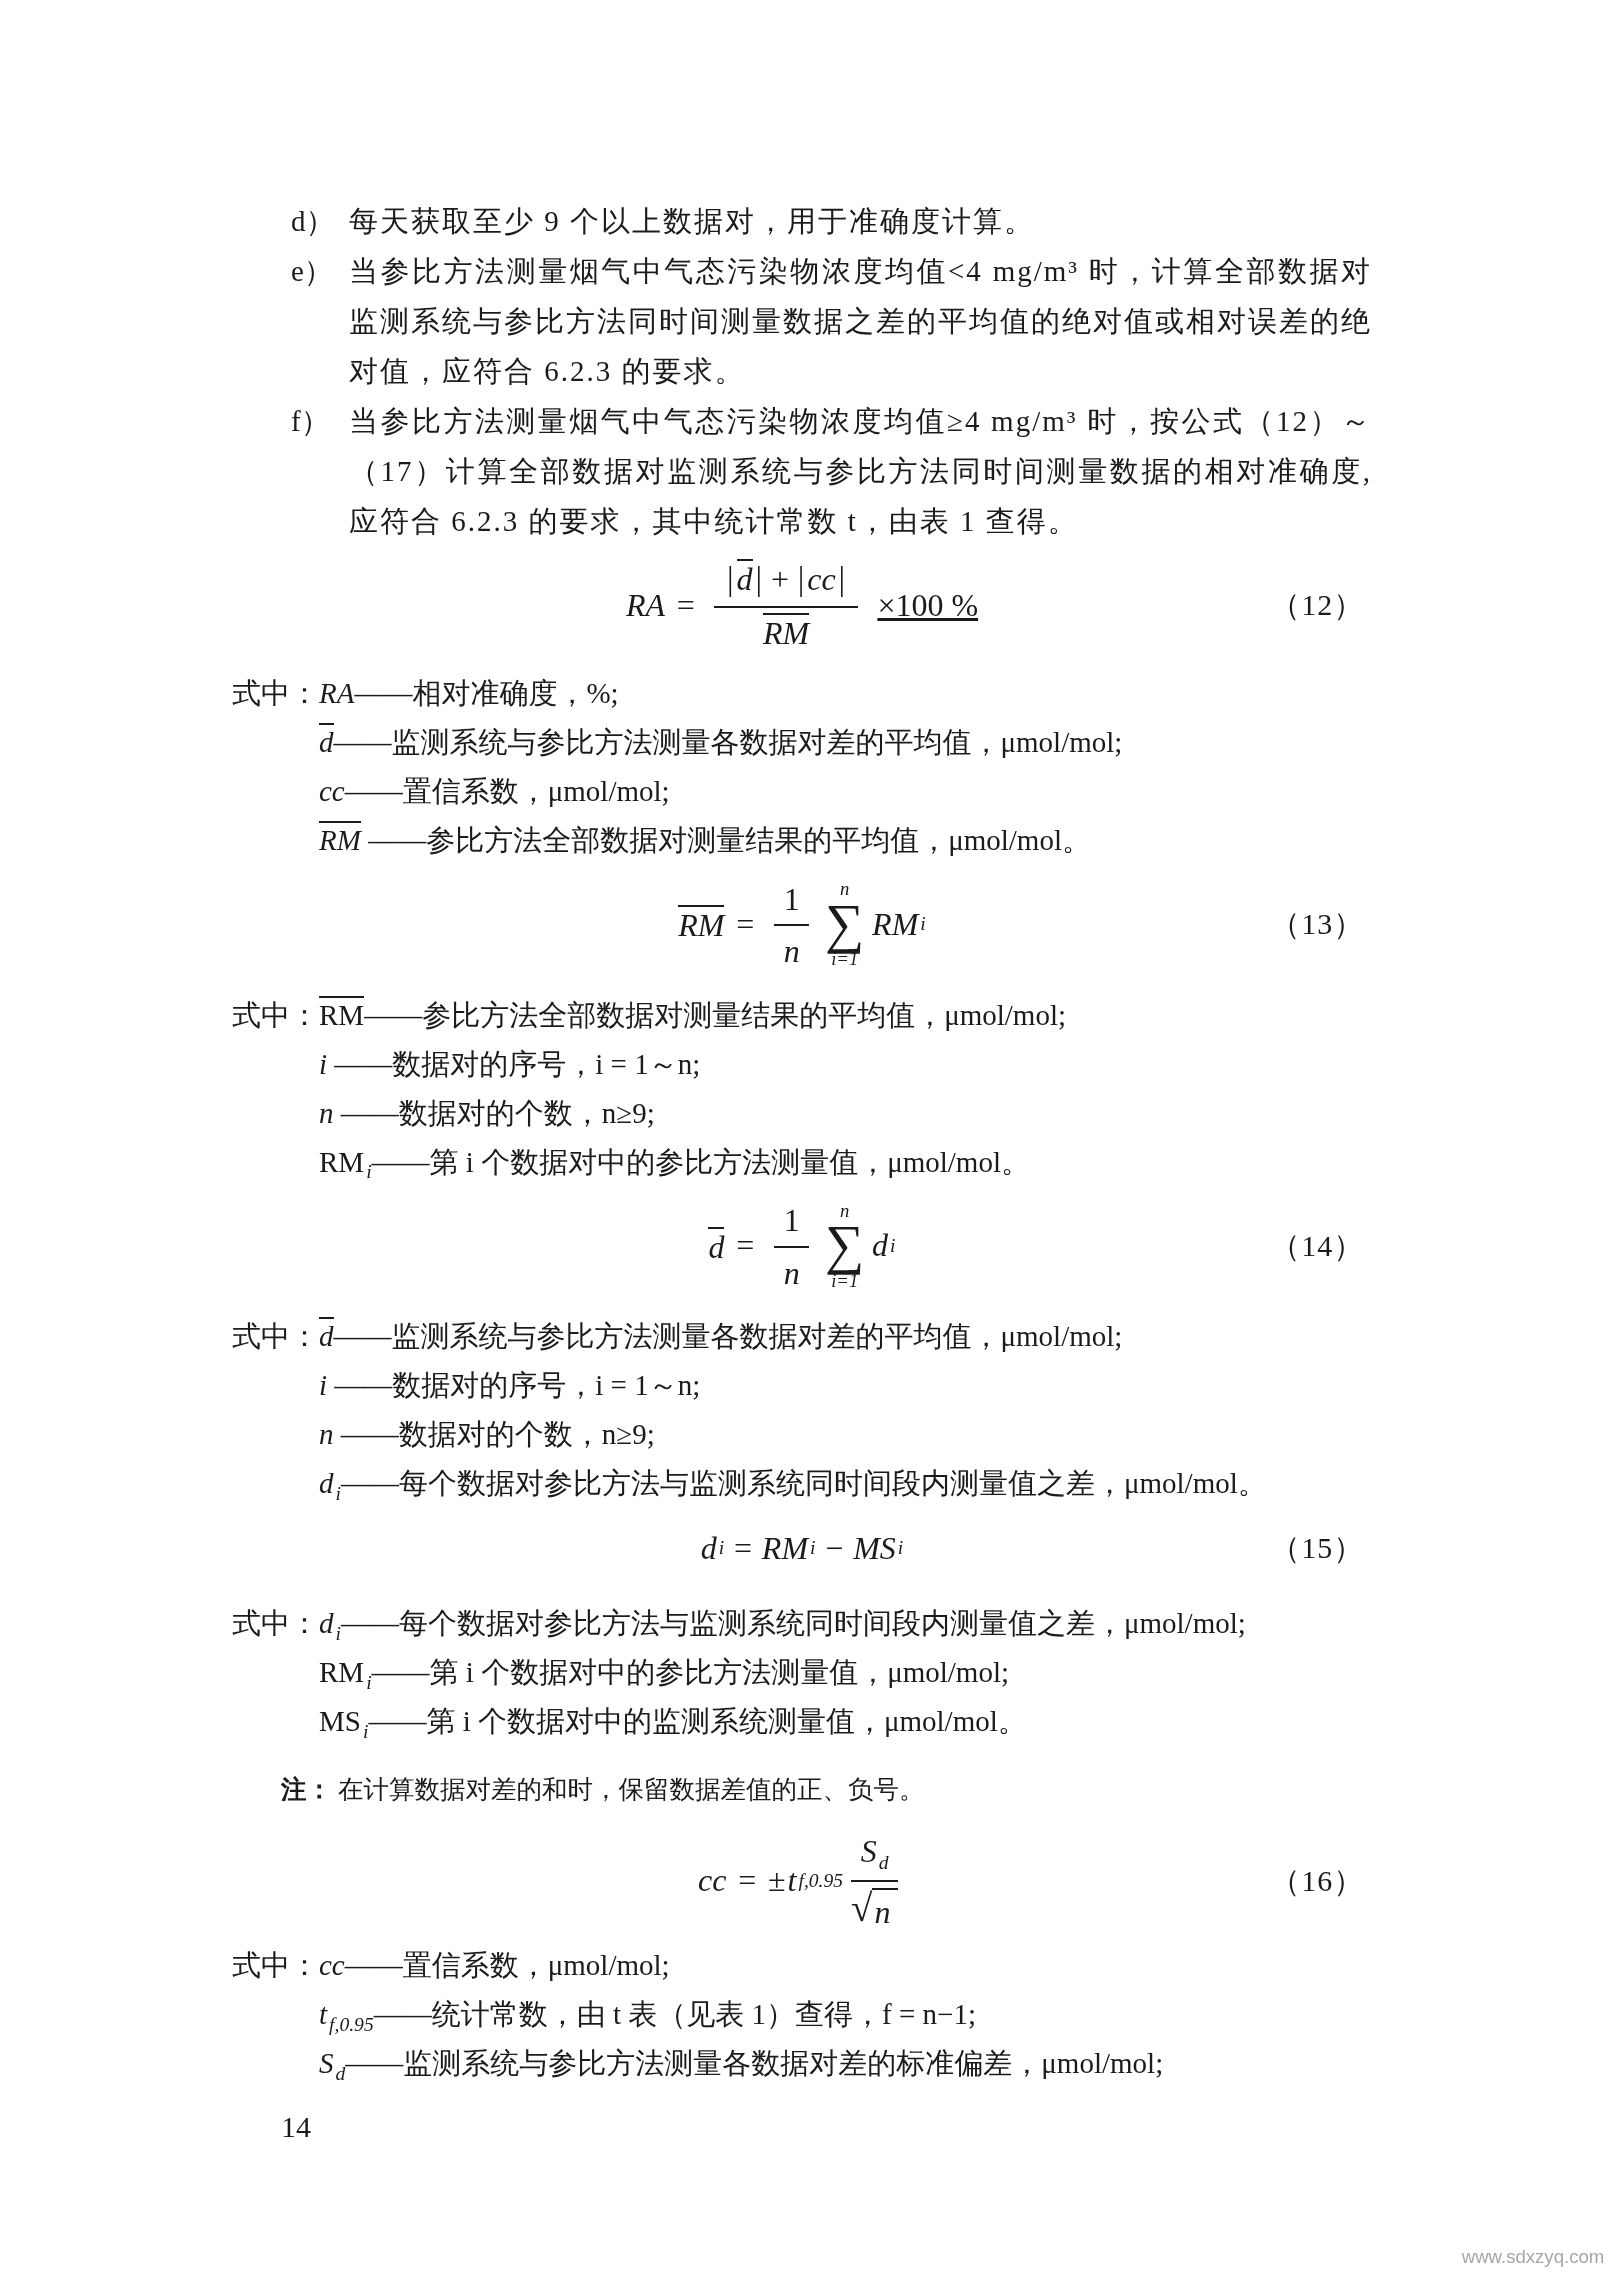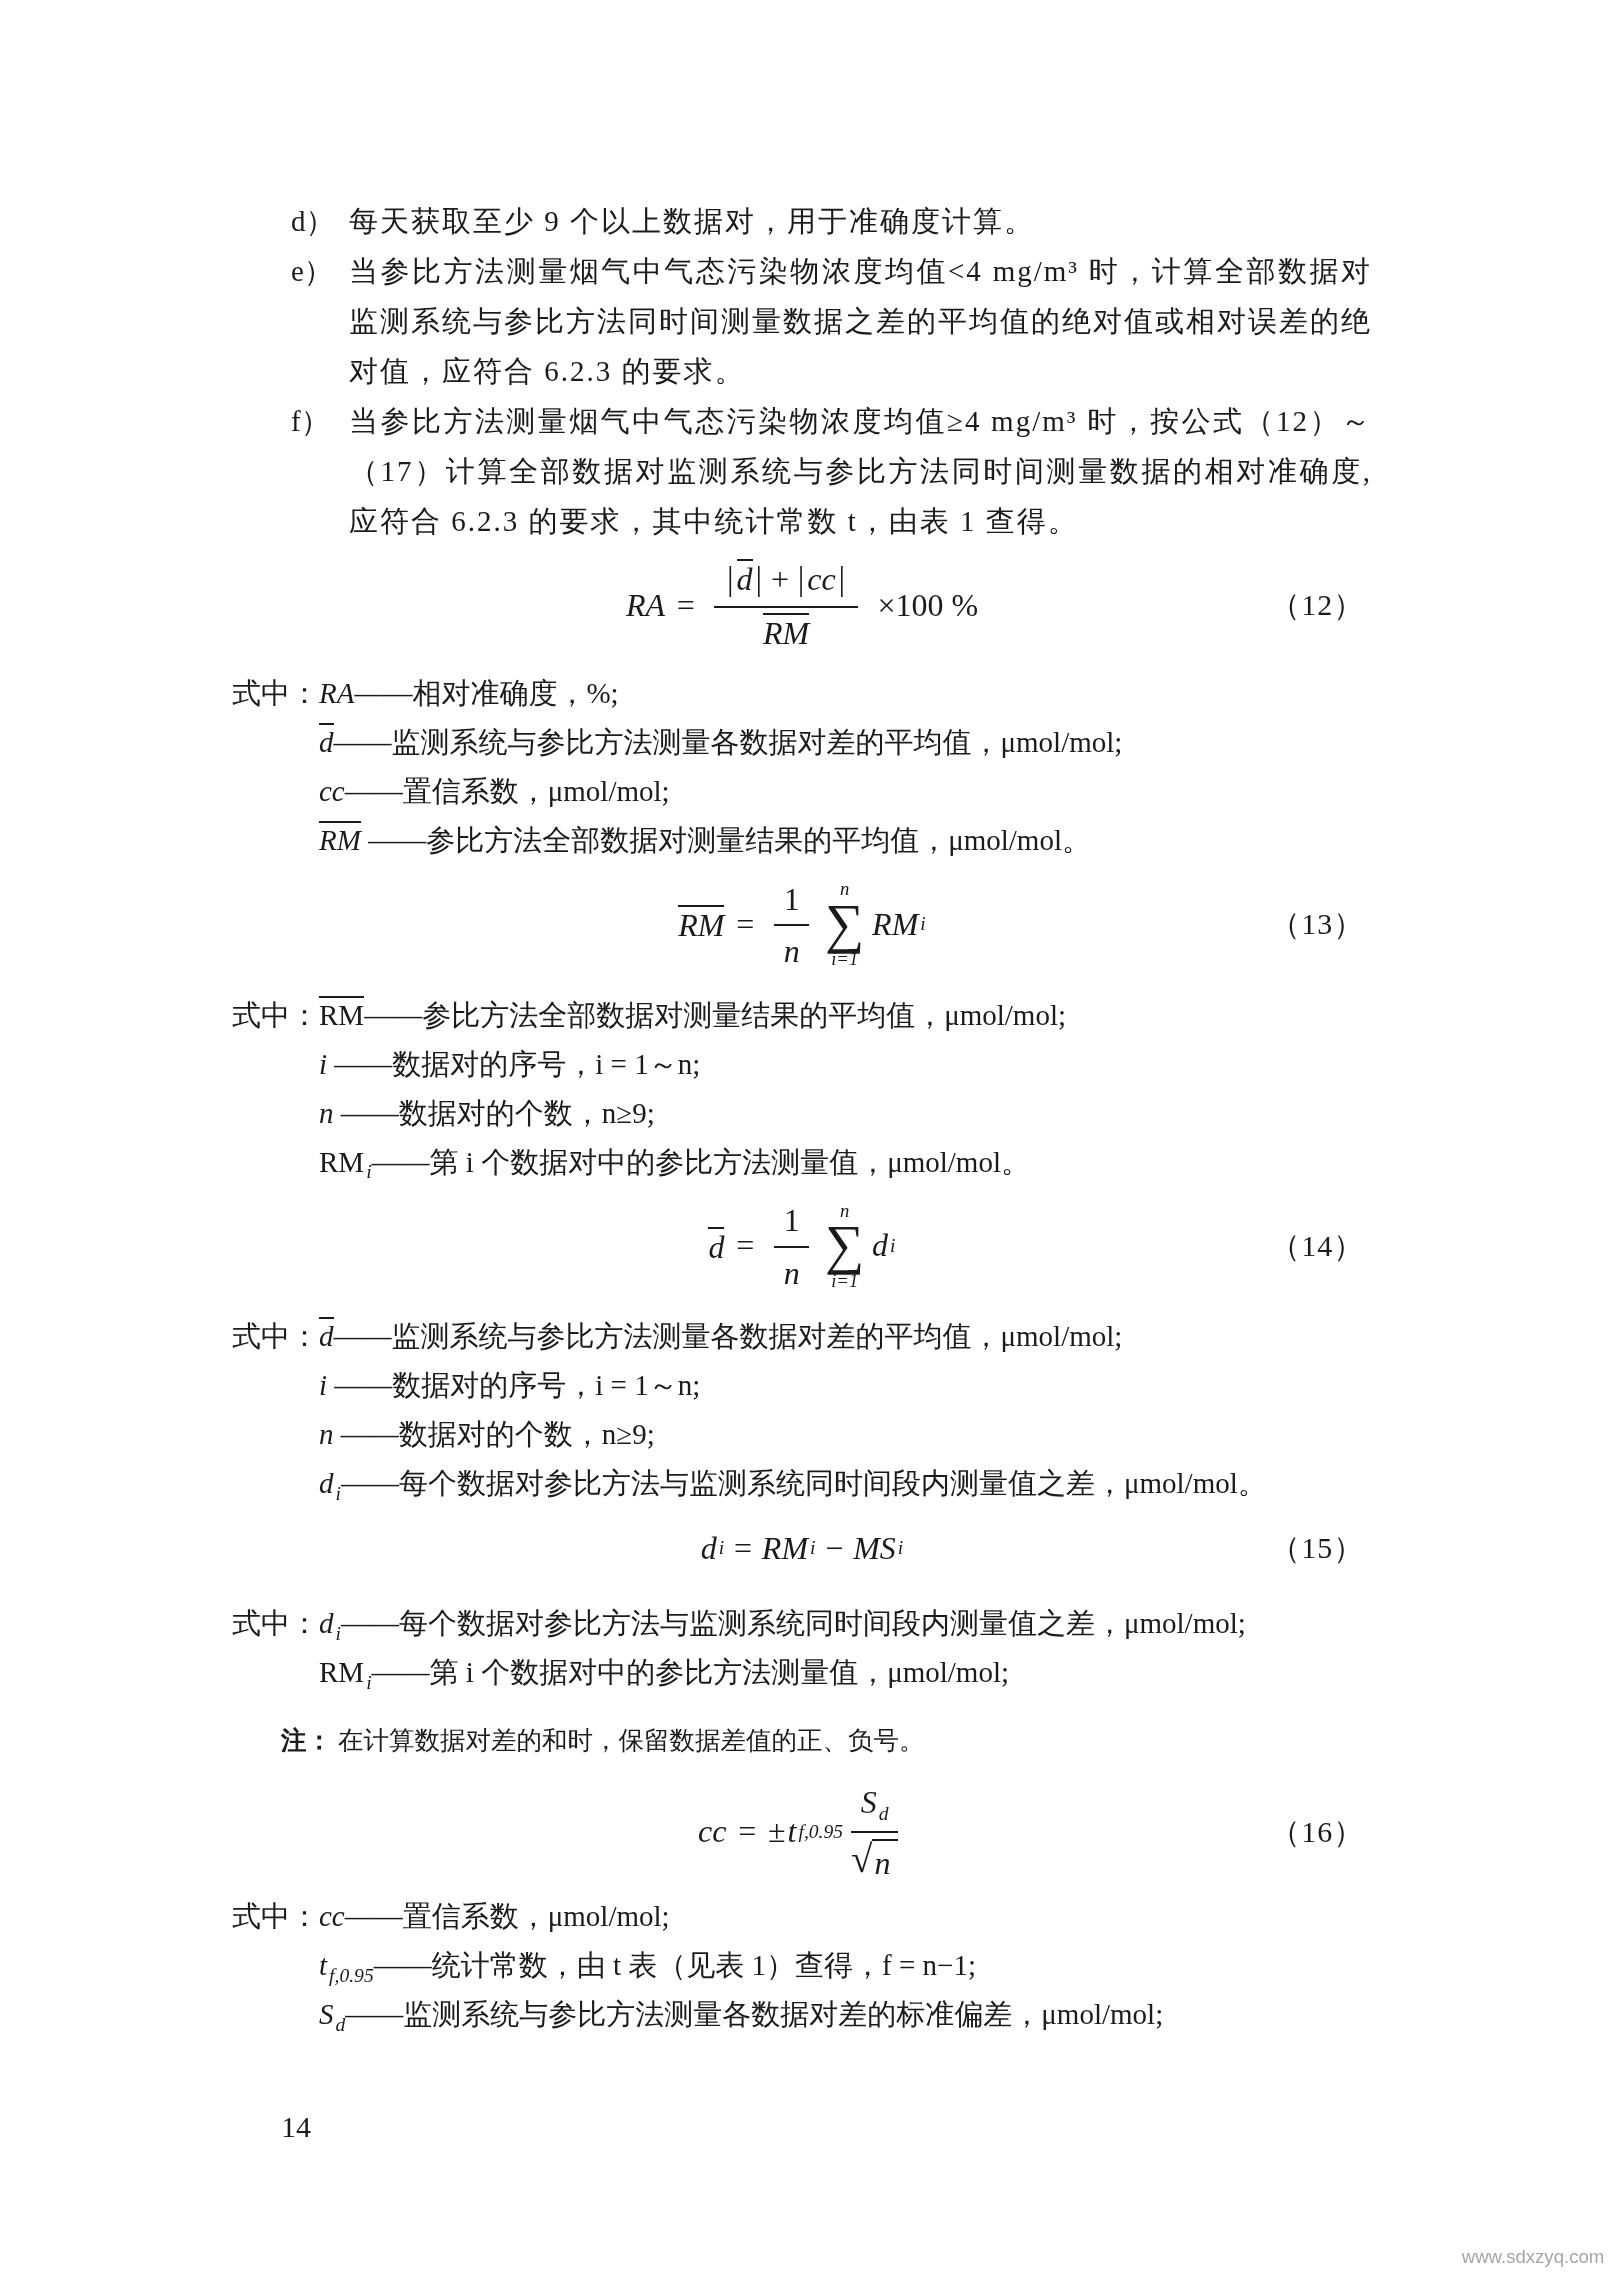--- a/index.html
+++ b/index.html
@@ -21,21 +21,21 @@
   .eqno{position:absolute;right:7.8px;top:50%;transform:translateY(-50%);font-style:normal;font-size:30px;letter-spacing:1px;}
   .eqsign{font-style:normal;margin:0 11.8px;}
   .it{font-style:italic;}
   .up{font-style:normal;}
   .ov{display:inline-block;border-top:2.5px solid #1b1b1b;padding-top:2px;line-height:1.05;}
   .frac{display:inline-flex;flex-direction:column;align-items:center;vertical-align:middle;margin:0 7.8px;justify-content:center;}
   .frac .num{padding:2px 9.8px 5.9px 9.8px;border-bottom:2.5px solid #1b1b1b;}
   .frac .den{padding-top:5.9px;}
   .vbar{font-style:normal;padding:0 2.9px;font-size:33px;}
   .plus{font-style:normal;padding:0 5.9px;}
-  .tail{font-style:normal;margin-left:11.8px;}
+  .tail{font-style:normal;margin-left:11.8px;text-decoration:underline;}
   .sumop{display:inline-flex;flex-direction:column;align-items:center;line-height:1;margin:0 7.8px;font-style:normal;}
   .sumop .lim{font-size:18.6px;font-style:italic;line-height:1.25;}
   .sumop .sig{font-size:55px;line-height:.85;}
   .sub{font-size:19.6px;font-style:italic;vertical-align:sub;margin-left:2px;letter-spacing:0;}
   .pm{font-style:normal;margin-right:2px;}
   .sqrt{display:inline-flex;align-items:flex-start;}
   .sqrt .rad{font-style:normal;font-size:39px;line-height:1;}
   .sqrt .radarg{border-top:2.5px solid #1b1b1b;padding:2.9px 7.8px 0 2px;}
 
   
@@ -185,20 +185,23 @@
     </div>
 
     <div class="defs m15">
       <div class="def-row">
         <span class="intro">式中：</span>
         <span class="it">d</span><span class="sub">i</span><span>——每个数据对参比方法与监测系统同时间段内测量值之差，μmol/mol;</span>
       </div>
       <div class="def-row">
         <span>RM</span><span class="sub">i</span><span>——第 i 个数据对中的参比方法测量值，μmol/mol;</span>
       </div>
+      <div class="def-row">
+        <span>MS</span><span class="sub">i</span><span>——第 i 个数据对中的监测系统测量值，μmol/mol。</span>
+      </div>
     </div>
 
     <div class="note">
       <span class="note-lbl">注：</span><span>在计算数据对差的和时，保留数据差值的正、负号。</span>
     </div>
 
     <div class="formula tall f16m">
       <span class="it">cc</span>
       <span class="eqsign">=</span>
       <span class="pm">±</span>

